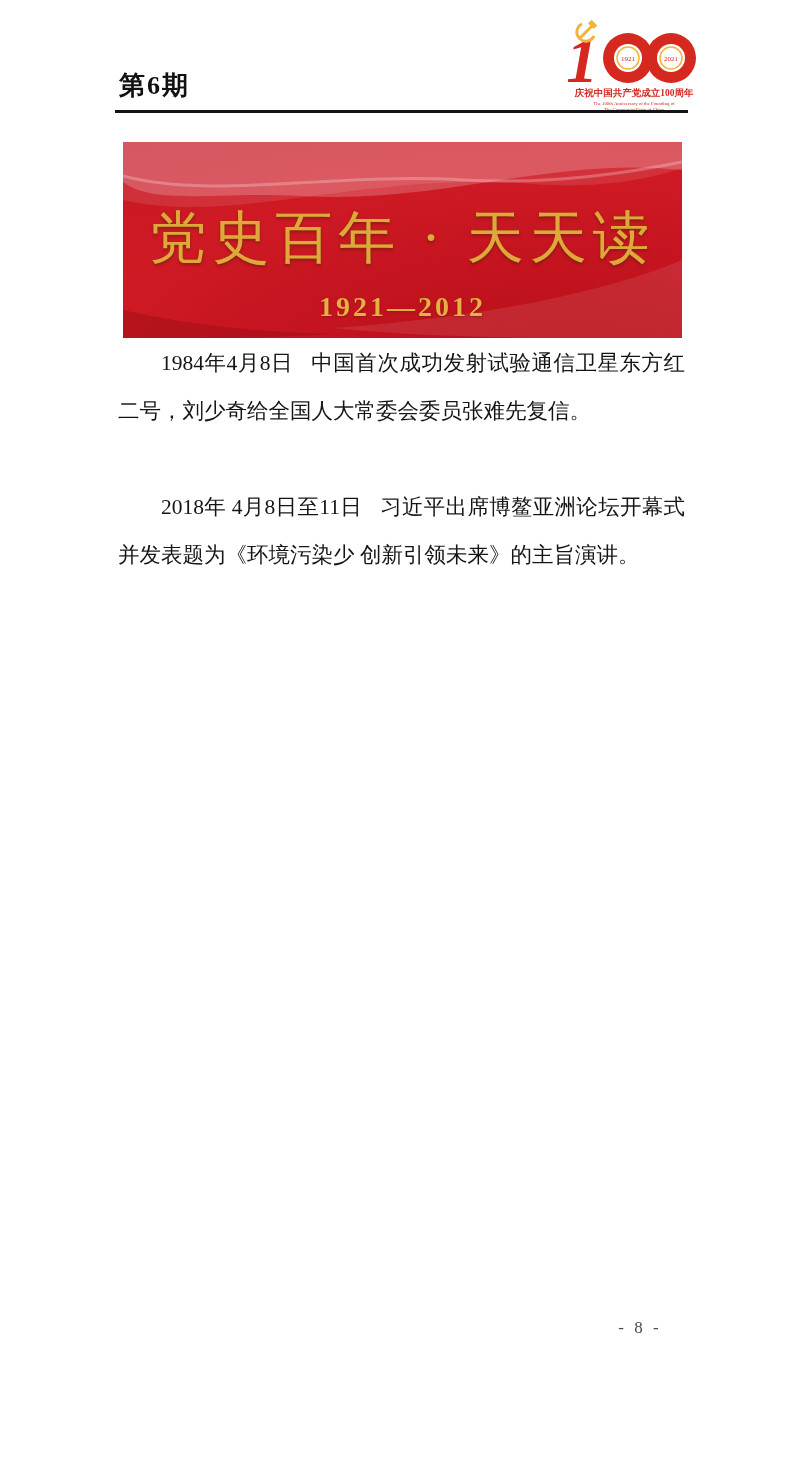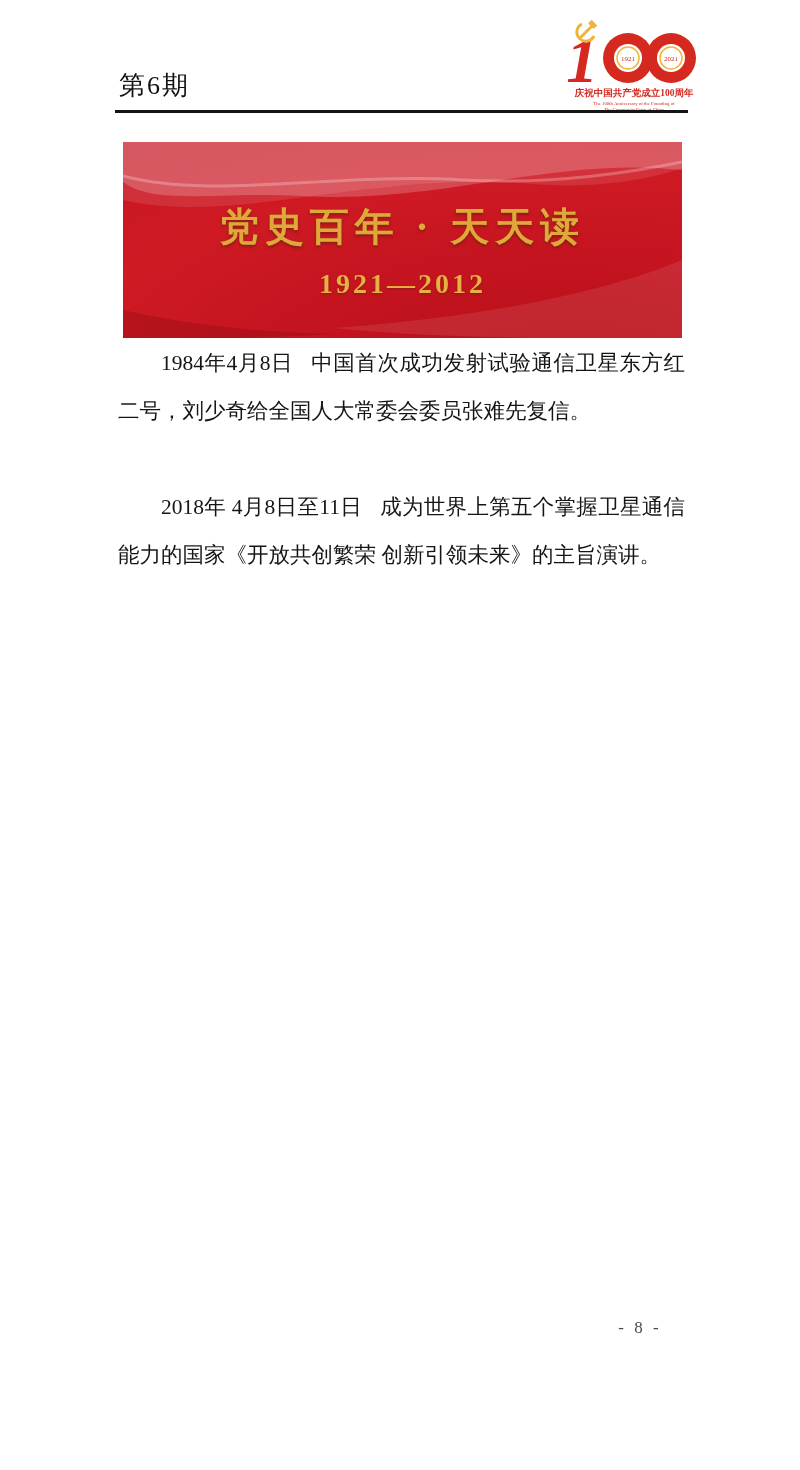--- a/index.html
+++ b/index.html
@@ -12,21 +12,21 @@
     font-family: "Liberation Serif", "DejaVu Serif", serif;
     color: #1a1a1a;
   }
 
   
   .issue-label {
     position: absolute;
     left: 119px;
     top: 68px;
     font-size: 26px;
-    font-weight: normal;
+    font-weight: bold;
     letter-spacing: 2px;
     color: #111;
   }
   .header-rule {
     position: absolute;
     left: 115px;
     top: 110px;
     width: 573px;
     height: 3px;
     background: #141414;
@@ -53,22 +53,22 @@
   .banner-inner {
     position: absolute;
     left: 0; top: 0;
     width: 100%; height: 100%;
     display: flex;
     flex-direction: column;
     align-items: center;
   }
   .banner-title {
     margin-top: 58px;
-    font-size: 39px;
-    font-weight: bold;
+    font-size: 57px;
+    font-weight: normal;
     letter-spacing: 6px;
     color: #e0a83a;
     text-shadow: 0 2px 3px rgba(96, 28, 8, 0.55), 0 0 1px #8a5a10;
     white-space: nowrap;
   }
   .banner-years {
     margin-top: 14px;
     font-size: 28px;
     font-weight: bold;
     letter-spacing: 3px;
@@ -157,19 +157,19 @@
       <div class="banner-years">1921—2012</div>
     </div>
   </div>
 
   <div class="body-text">
     <p class="body-para">
       <span class="para-date">1984年4月8日</span><span>中国首次成功发射试验通信卫星东方红二号，刘少奇给全国人大常委会委员张难先复信。</span>
     </p>
     <div class="para-gap"></div>
     <p class="body-para">
-      <span class="para-date">2018年 4月8日至11日</span><span>成为世界上第五个掌握卫星通信能力的国家《开放共创繁荣 创新引领未来》的主旨演讲。</span>
+      <span class="para-date">2018年 4月8日至11日</span><span>习近平出席博鳌亚洲论坛开幕式并发表题为《环境污染少 创新引领未来》的主旨演讲。</span>
     </p>
   </div>
 
   <div class="page-number">- 8 -</div>
 
 </div>
 
 </body></html>

